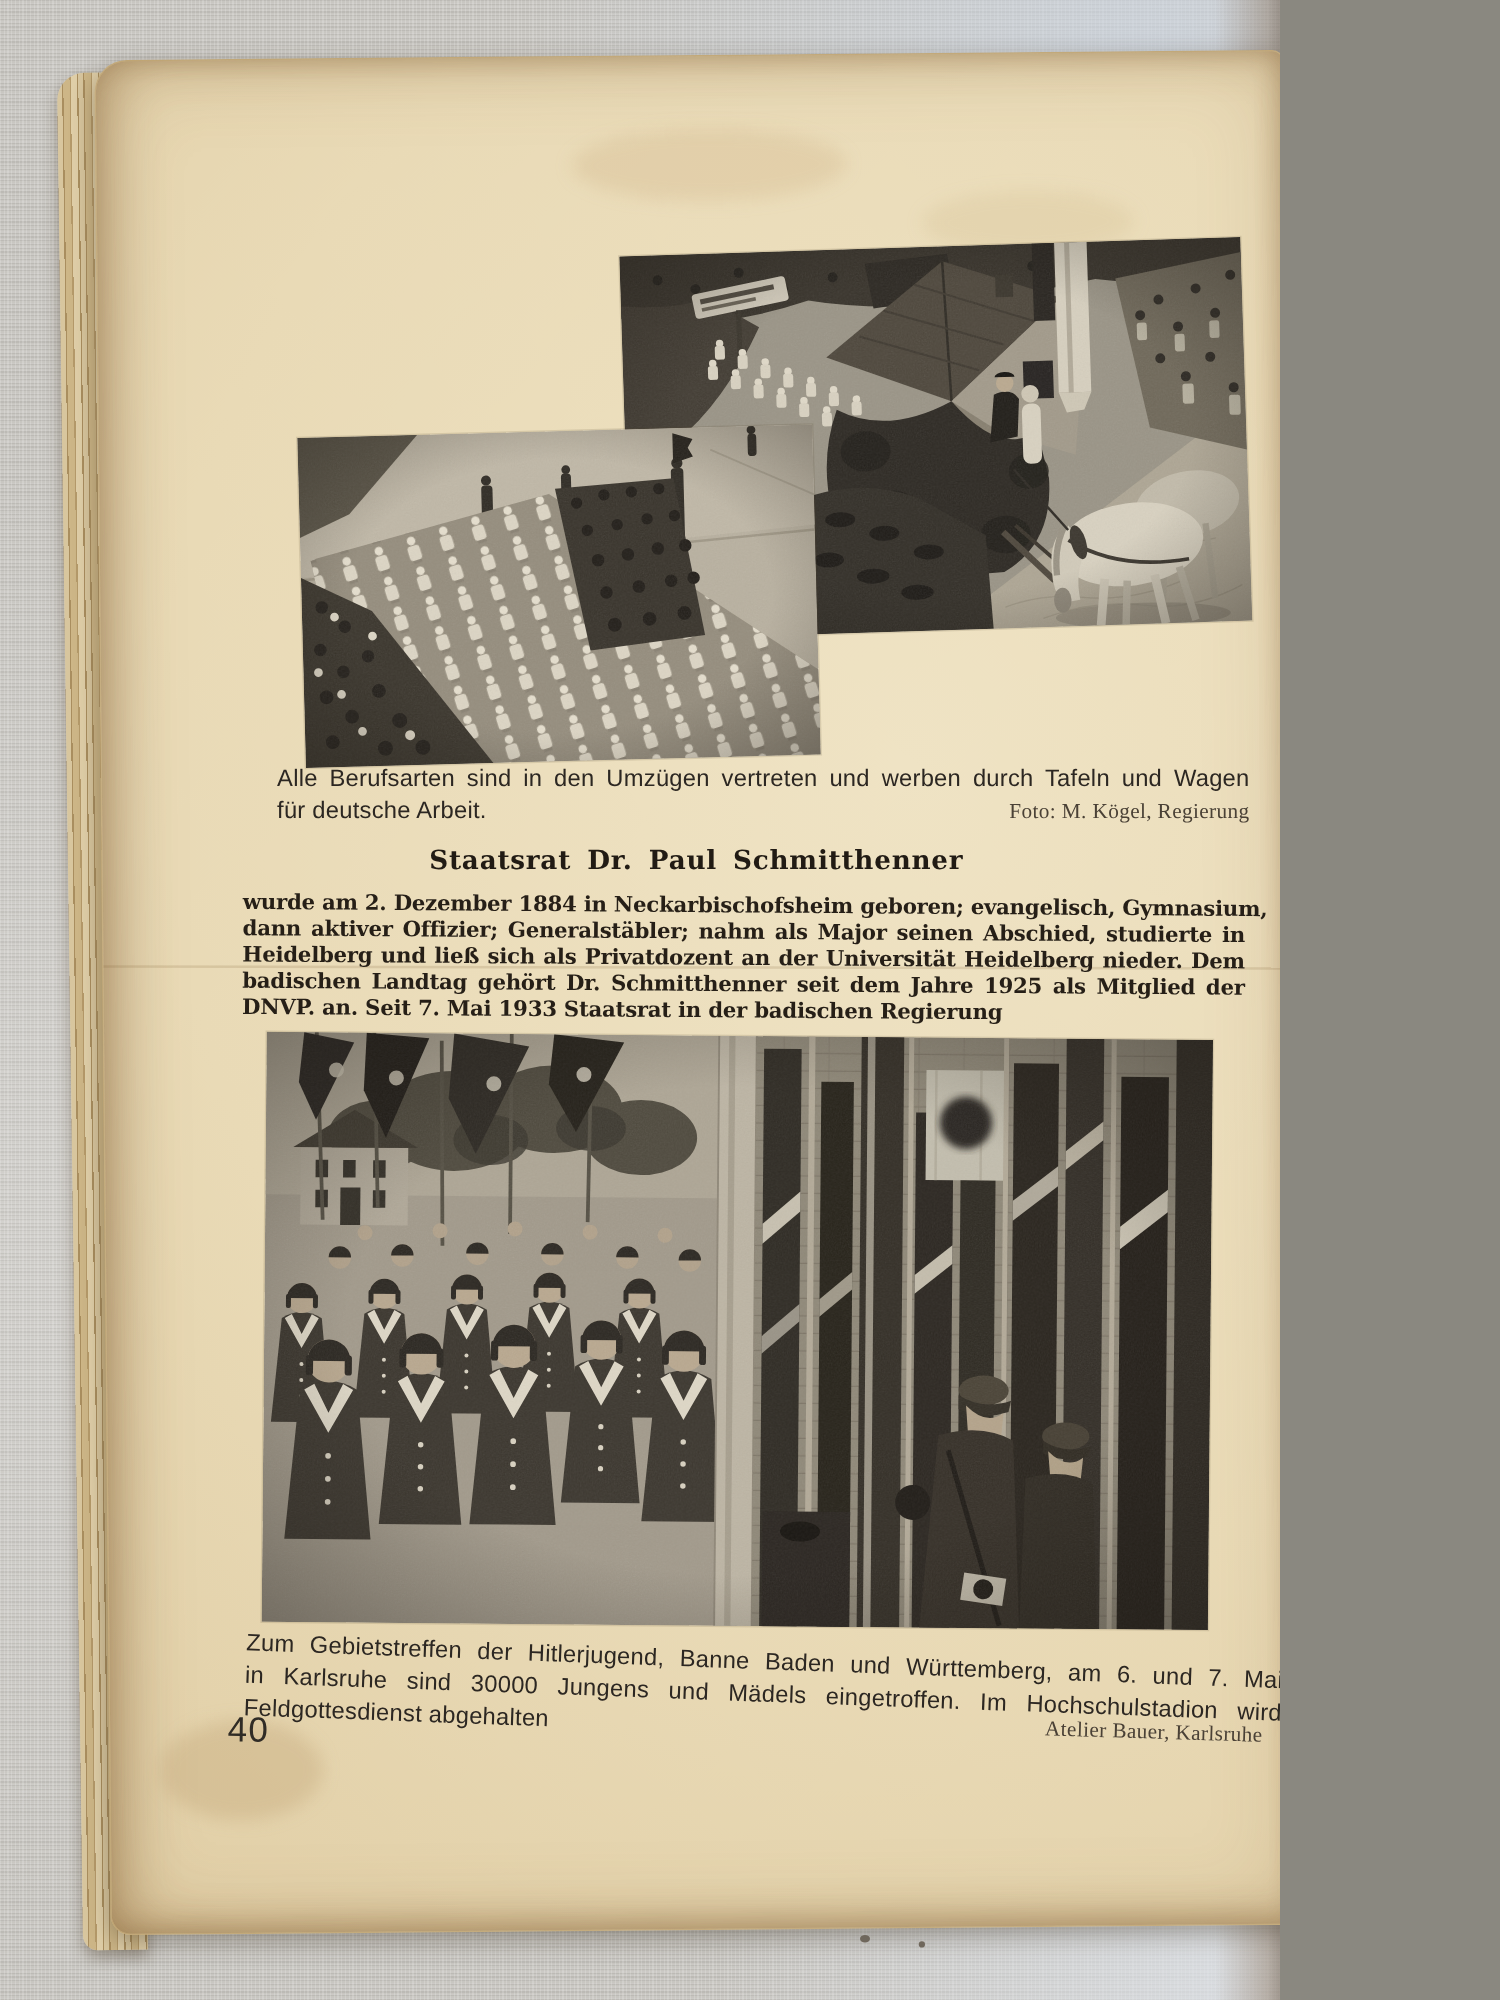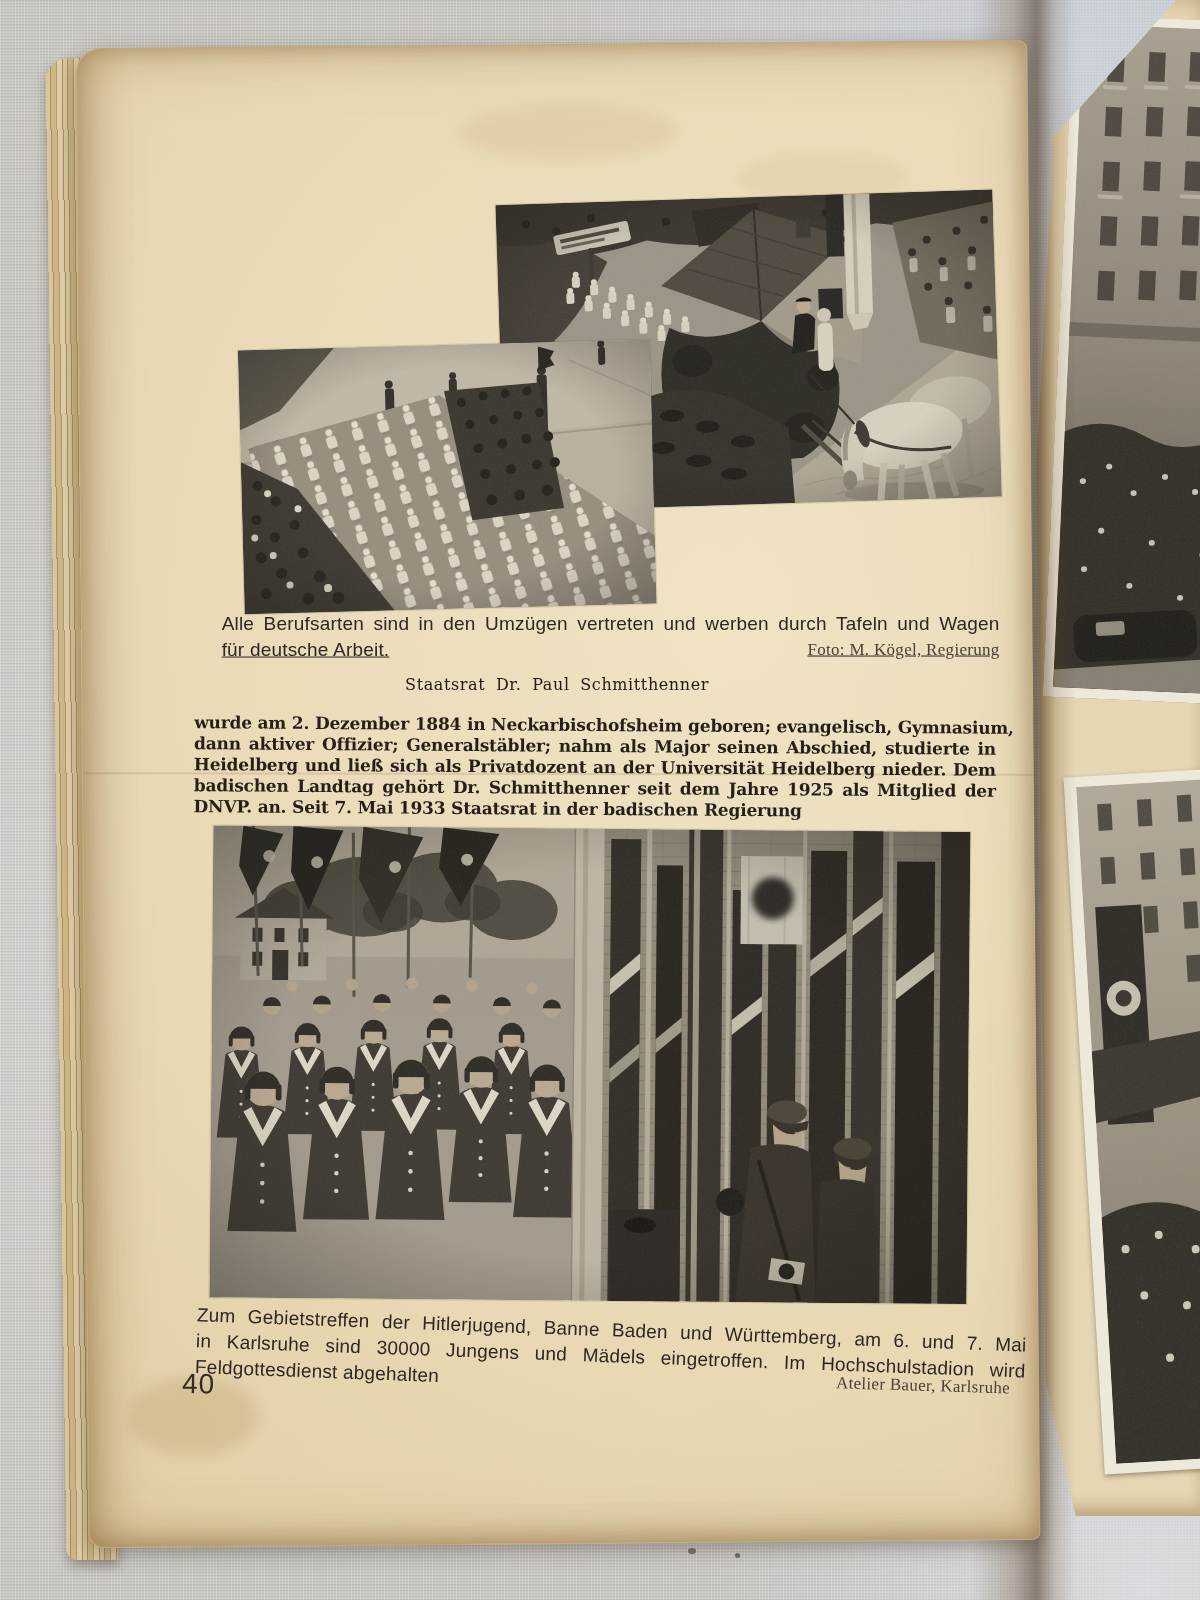--- a/index.html
+++ b/index.html
@@ -1,16 +1,16 @@
 <!DOCTYPE html>
 <html lang="de"><head>
 <meta charset="utf-8">
 <style>
   html,body{margin:0;padding:0;background:#8a8880;}
-  .scene{position:relative;width:1200px;height:1600px;overflow:hidden;
+  .scene{position:relative;width:1024px;height:1600px;overflow:hidden;
     font-family:"Liberation Sans",sans-serif;
     background-color:#c8c6c1;
     background-image:
       radial-gradient(circle at 90% 3%, rgba(206,216,229,.65), rgba(206,216,229,0) 28%),
       radial-gradient(circle at 96% 99%, rgba(224,229,236,.7), rgba(224,229,236,0) 22%),
       radial-gradient(circle at 12% 60%, rgba(255,255,255,.18), rgba(255,255,255,0) 45%),
       repeating-linear-gradient(90deg, rgba(255,255,255,.17) 0 1px, rgba(0,0,0,0) 1px 3px),
       repeating-linear-gradient(0deg, rgba(110,108,102,.13) 0 1px, rgba(255,255,255,.08) 1px 2px, rgba(0,0,0,0) 2px 3px);
   }
   .abs{position:absolute;}
@@ -41,24 +41,24 @@
   
   .ph{position:absolute;overflow:hidden;box-shadow:0 0 0 1px rgba(90,75,50,.15);}
   .ph svg{display:block;width:100%;height:100%;}
   .ph-a{left:421px;top:154px;width:497px;height:307px;transform:rotate(-1.3deg);z-index:1;}
   .ph-b{left:161px;top:299px;width:412px;height:264px;transform:rotate(-1deg);z-index:2;}
   .ph-c{left:126px;top:784px;width:757px;height:472px;transform:rotate(1deg);}
   
   .cap{color:#2c2722;font-size:19px;line-height:26px;letter-spacing:.2px;white-space:nowrap;}
   .jl{text-align:justify;text-align-last:justify;}
   .cap-top{left:140px;top:566px;width:778px;transform:rotate(.5deg);}
-  .cap-top-row{display:flex;justify-content:space-between;align-items:flex-end;text-decoration:underline;}
+  .cap-top-row{display:flex;justify-content:space-between;align-items:flex-end;}
   .credit{font-family:"Liberation Serif",serif;font-size:17px;color:#4a4136;letter-spacing:.3px;white-space:nowrap;}
   .heading{left:0;top:630px;width:950px;text-align:center;transform:rotate(.5deg);
-    font-family:"DejaVu Serif",serif;font-weight:normal;font-size:16px;color:#211b14;
+    font-family:"DejaVu Serif",serif;font-weight:bold;font-size:21px;color:#211b14;
     letter-spacing:.6px;word-spacing:5px;}
   .para{left:112px;top:664px;width:802px;transform:rotate(.9deg);transform-origin:left top;
     font-family:"DejaVu Serif",serif;font-weight:bold;font-size:17px;line-height:21px;
     color:#261f17;letter-spacing:-.2px;white-space:nowrap;}
   .para .last{text-align-last:left;}
   .cap-bottom{left:110px;top:1254px;width:830px;transform:rotate(2.6deg);transform-origin:left top;}
   .pagenum{left:94px;top:1320px;font-size:28px;color:#302c26;letter-spacing:1px;transform:rotate(1.2deg);}
   .credit-bottom{left:540px;top:1330px;width:382px;text-align:right;transform:rotate(2.2deg);}
   .speck{position:absolute;background:#6f675c;border-radius:50%;}
 </style>

